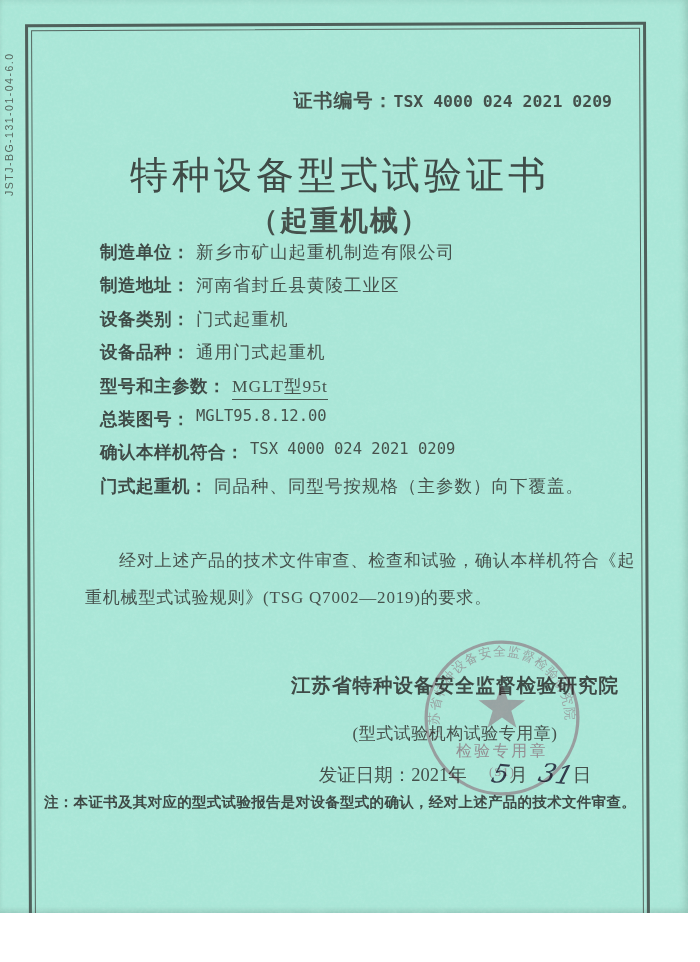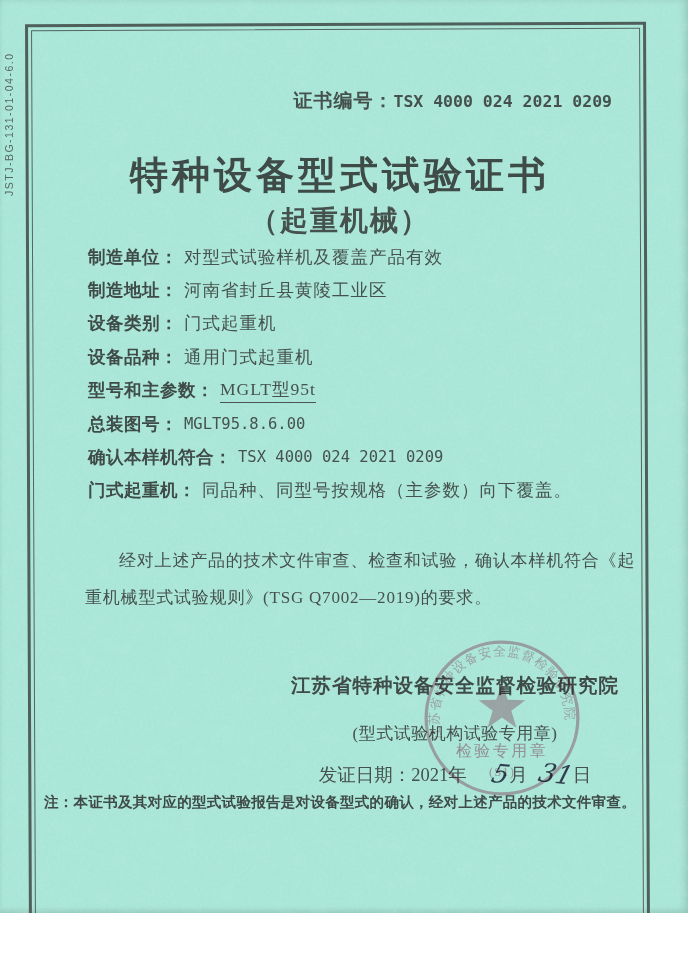--- a/index.html
+++ b/index.html
@@ -29,29 +29,29 @@
 
   .cert-line {
     position:absolute; top:88px; right:76px;
     font-size:19px; letter-spacing:1px; color:#45514c; font-weight:600;
     white-space:nowrap;
   }
   .cert-line .num { font-family:"DejaVu Sans Mono","Liberation Mono",monospace; font-size:16.5px; font-weight:600; letter-spacing:0; }
 
   .title {
     position:absolute; top:150px; left:0; width:680px; text-align:center;
-    font-size:38px; font-weight:700; letter-spacing:4px; color:#3f4b47;
+    font-size:38px; font-weight:400; letter-spacing:4px; color:#3f4b47;
   }
   .subtitle {
     position:absolute; top:202px; left:0; width:680px; text-align:center;
     font-size:28px; font-weight:700; letter-spacing:2px; color:#45514c;
   }
 
   .fields { position:absolute; top:240px; left:88px; right:48px; }
-  .row { height:33.4px; display:flex; align-items:center; white-space:nowrap; }
+  .row { height:33.4px; display:flex; align-items:flex-start; white-space:nowrap;margin-left:12px; }
   .flabel { font-weight:700; font-size:17.5px; color:#3f4b47; letter-spacing:0.5px; }
   .fvalue { font-size:17.5px; color:#46524d; letter-spacing:1px; margin-left:6px; }
   .fvalue.u { border-bottom:1.5px solid #4a5651; padding-bottom:1px; }
   .latin { font-family:"DejaVu Sans Mono","Liberation Mono",monospace; font-size:15.5px; letter-spacing:0; }
 
   .statement {
     position:absolute; top:542px; left:85px; width:552px;
     font-size:17px; line-height:37px; text-indent:2em; color:#46524d; letter-spacing:0.8px;
   }
 
@@ -120,41 +120,41 @@
     <div class="cert-line">
       <span>证书编号：</span><span class="num">TSX 4000 024 2021 0209</span>
     </div>
 
     <div class="title">特种设备型式试验证书</div>
     <div class="subtitle">（起重机械）</div>
 
     <div class="fields">
       <div class="row">
         <span class="flabel">制造单位：</span>
-        <span class="fvalue">对型式试验样机及覆盖产品有效</span>
+        <span class="fvalue">新乡市矿山起重机制造有限公司</span>
       </div>
       <div class="row">
         <span class="flabel">制造地址：</span>
         <span class="fvalue">河南省封丘县黄陵工业区</span>
       </div>
       <div class="row">
         <span class="flabel">设备类别：</span>
         <span class="fvalue">门式起重机</span>
       </div>
       <div class="row">
         <span class="flabel">设备品种：</span>
         <span class="fvalue">通用门式起重机</span>
       </div>
       <div class="row">
         <span class="flabel">型号和主参数：</span>
         <span class="fvalue u">MGLT型95t</span>
       </div>
       <div class="row">
         <span class="flabel">总装图号：</span>
-        <span class="fvalue latin">MGLT95.8.6.00</span>
+        <span class="fvalue latin">MGLT95.8.12.00</span>
       </div>
       <div class="row">
         <span class="flabel">确认本样机符合：</span>
         <span class="fvalue latin">TSX 4000 024 2021 0209</span>
       </div>
       <div class="row">
         <span class="flabel">门式起重机：</span>
         <span class="fvalue">同品种、同型号按规格（主参数）向下覆盖。</span>
       </div>
     </div>

